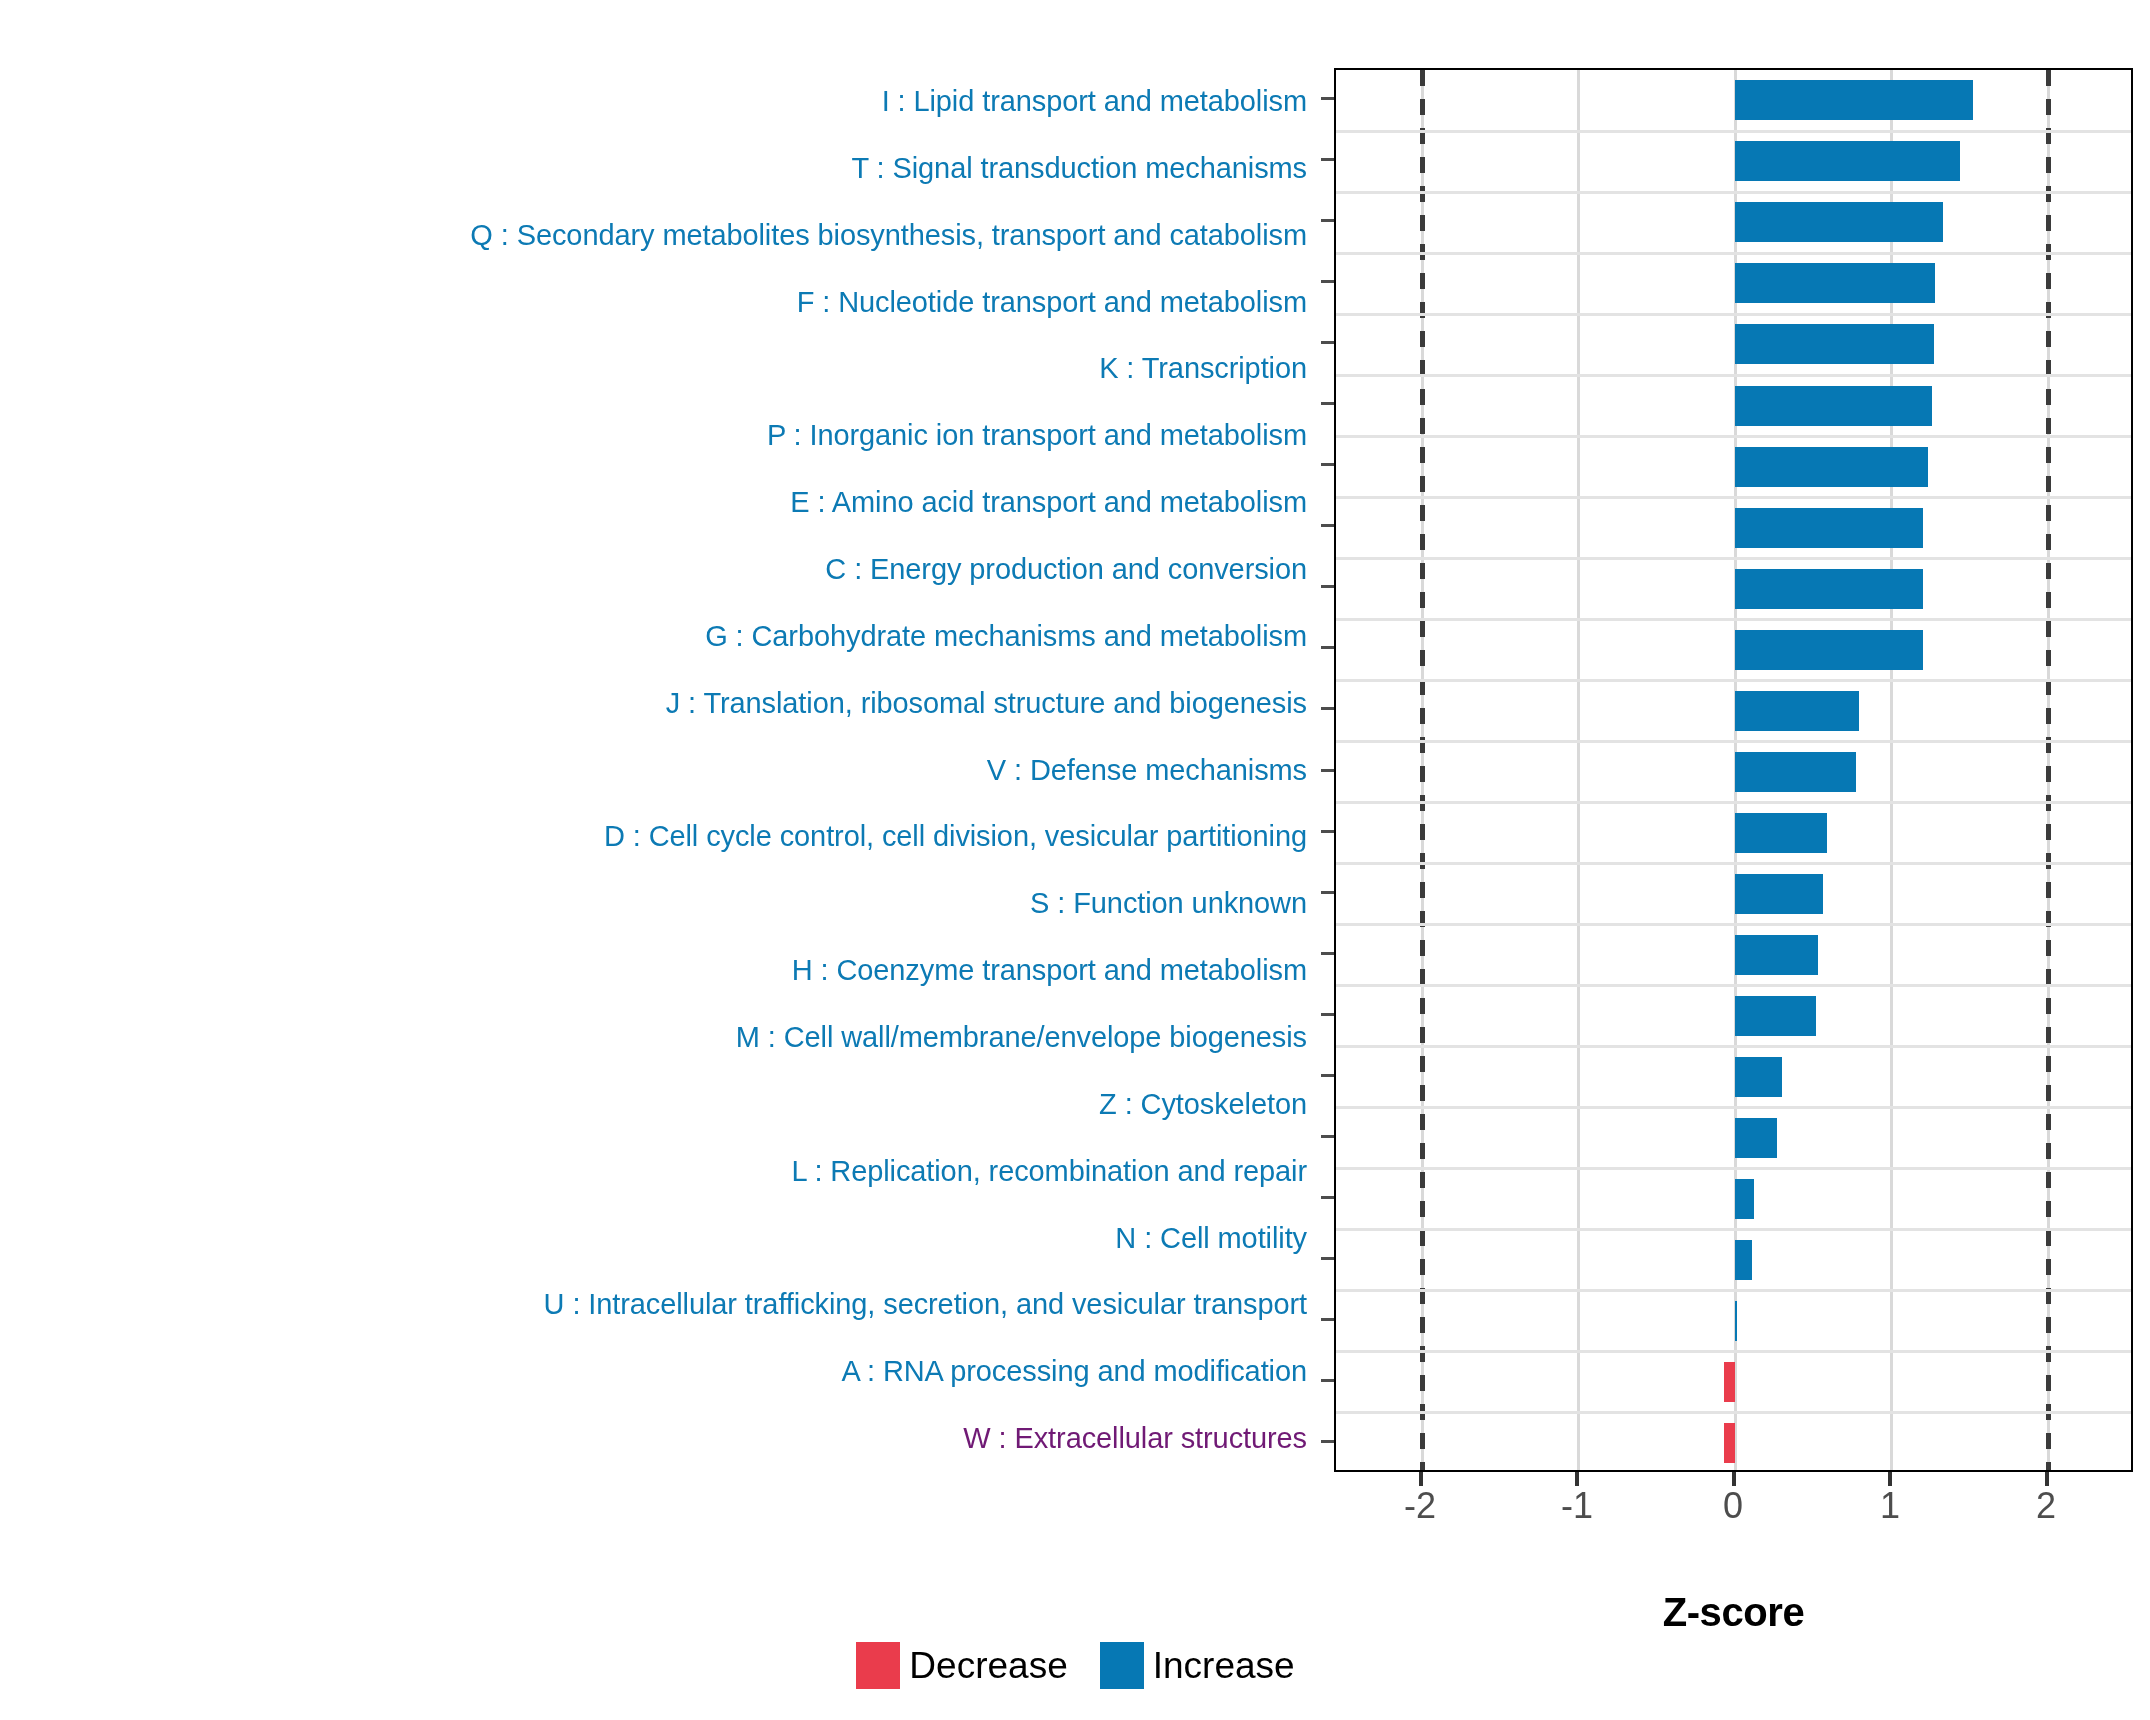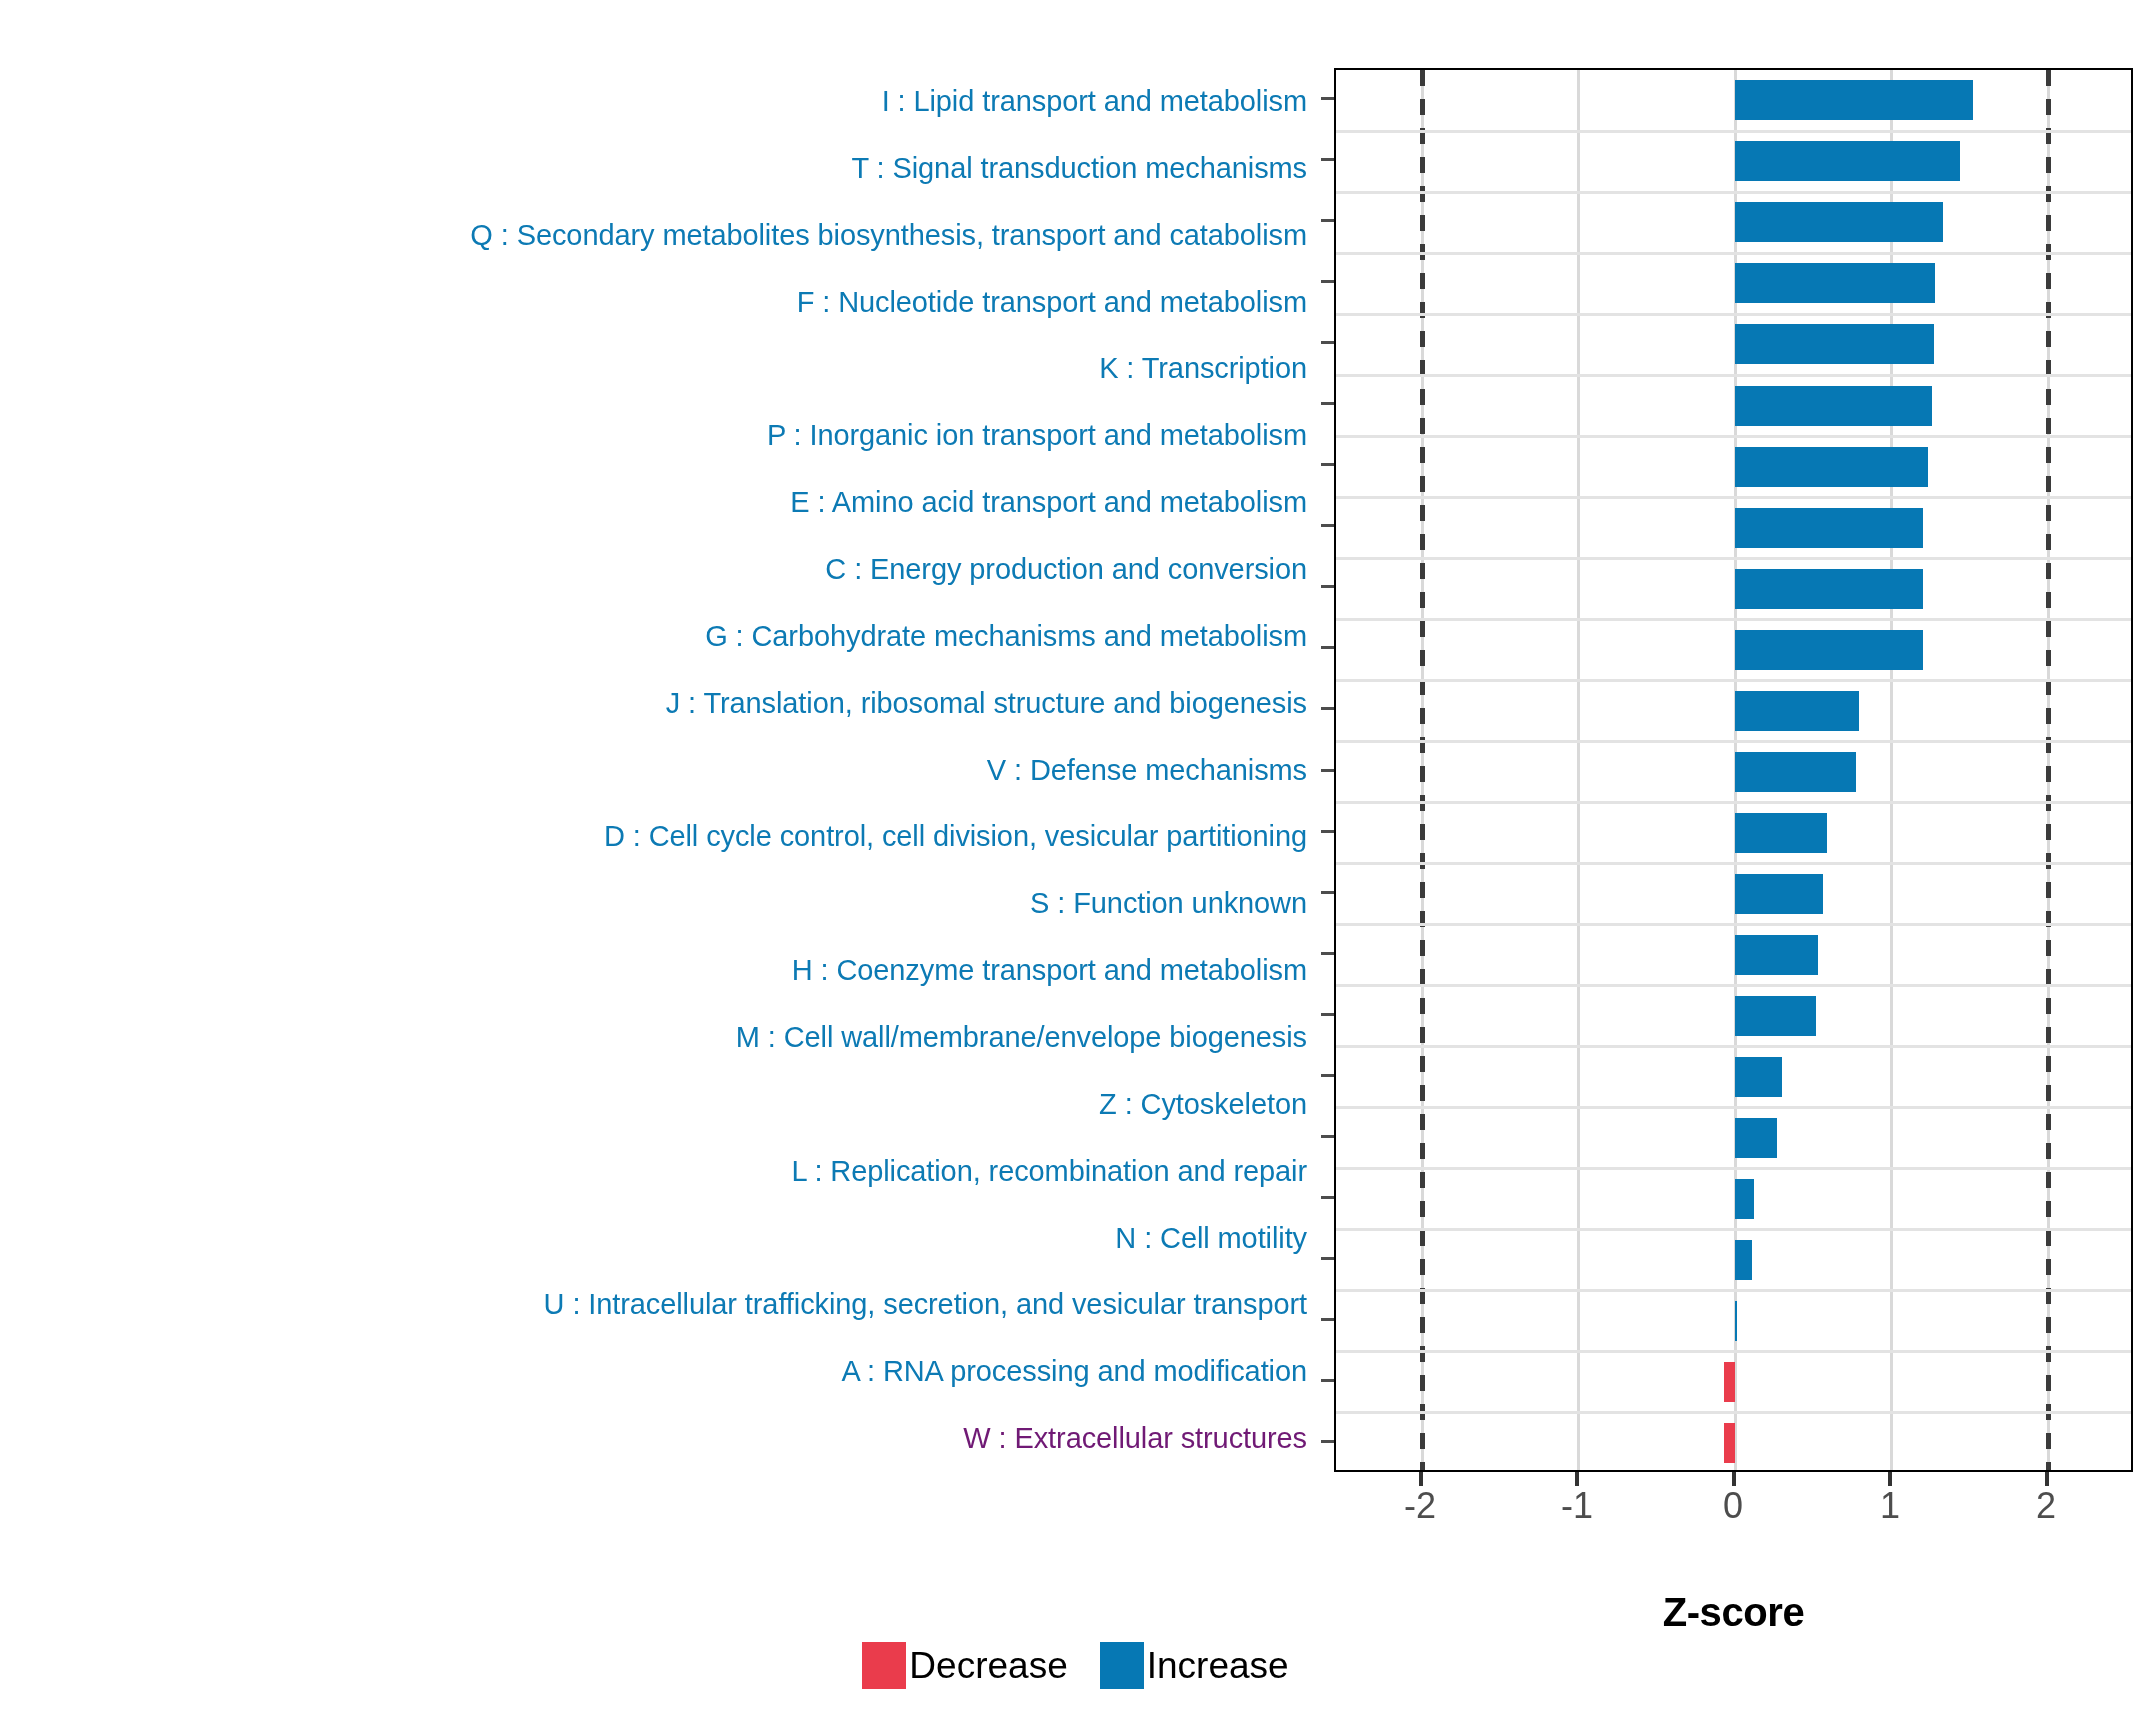--- a/index.html
+++ b/index.html
@@ -152,21 +152,21 @@
     top: 1642px;
     width: 2151px;
     display: flex;
     justify-content: center;
     align-items: center;
     gap: 32px;
   }
   .legend-item {
     display: flex;
     align-items: center;
-    gap: 3px;
+    gap: 9px;
     justify-content: space-between;
   }
   .legend-swatch {
     width: 44px;
     height: 47px;
   }
   .legend-swatch.decrease { background: #ea3c4c; }
   .legend-swatch.increase { background: #0678b4; }
   .legend-text {
     font-size: 37px;

